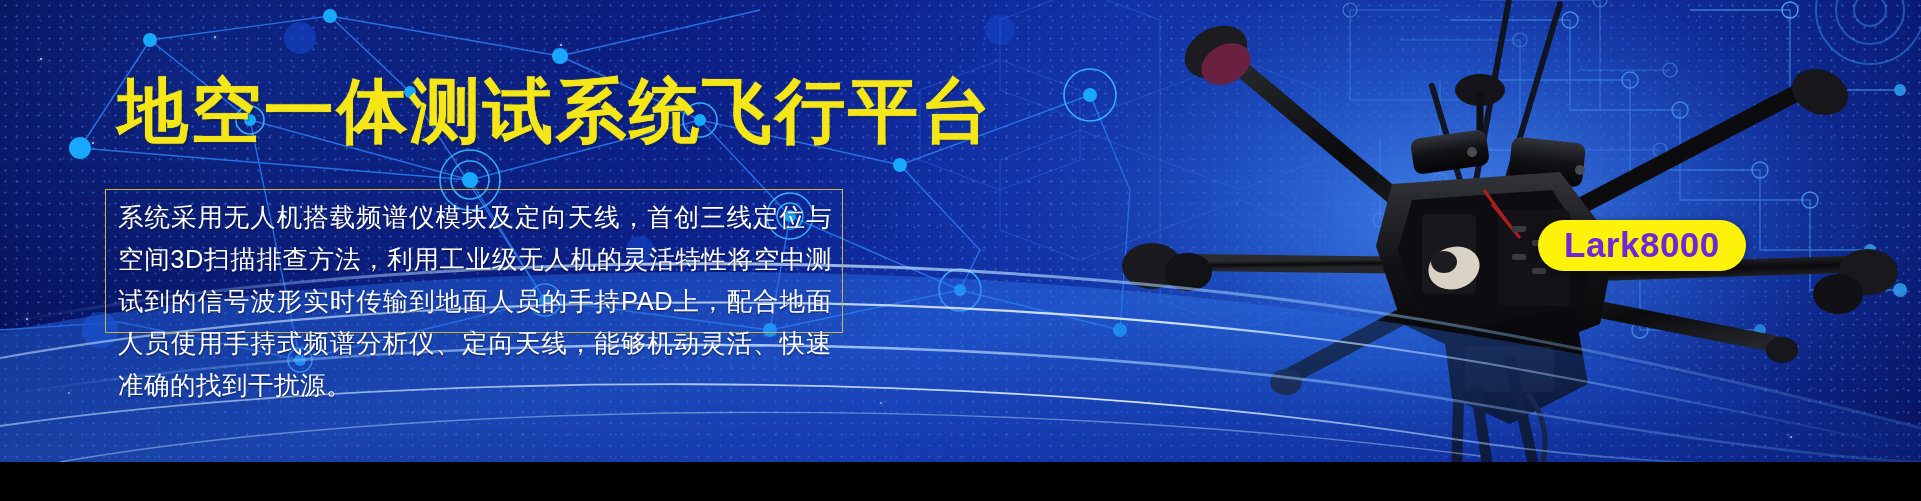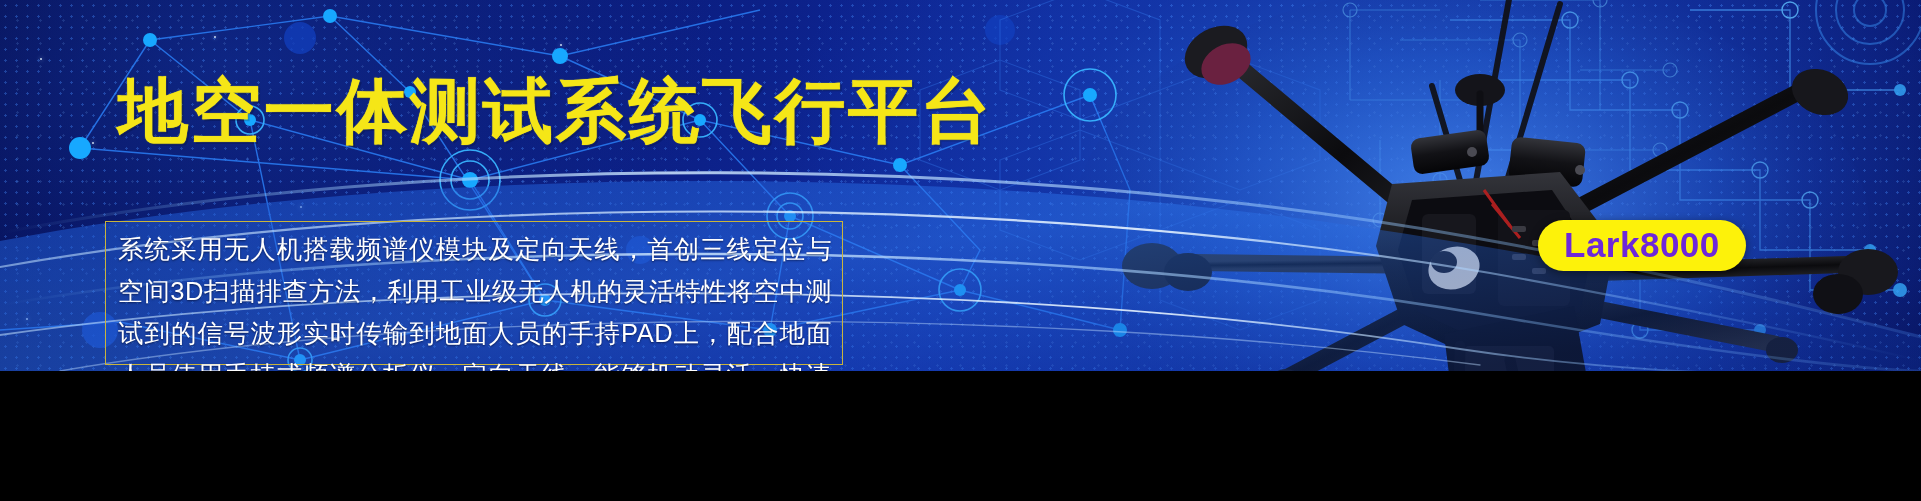--- a/index.html
+++ b/index.html
@@ -3,21 +3,21 @@
 <meta charset="utf-8">
 <style>
   html, body {
     margin: 0;
     padding: 0;
     background: #000;
   }
   #banner {
     position: relative;
     width: 1921px;
-    height: 371px;
+    height: 462px;
     overflow: hidden;
     font-family: "Liberation Sans", "DejaVu Sans", sans-serif;
     background:
       radial-gradient(ellipse 900px 560px at 74% 46%, rgba(40,105,215,0.95) 0%, rgba(22,62,175,0.55) 42%, rgba(8,20,95,0.0) 72%),
       radial-gradient(ellipse 700px 420px at 12% 18%, rgba(18,48,150,0.65) 0%, rgba(7,16,80,0.0) 70%),
       linear-gradient(120deg, #050d4e 0%, #0a1a78 26%, #0f2aa0 52%, #0b1d86 74%, #060f58 100%);
   }
 
   
   .dots {
@@ -68,21 +68,20 @@
   
   #desc-box {
     position: absolute;
     left: 105px;
     top: 189px;
     width: 738px;
     height: 144px;
     border: 1px solid #c9b43c;
     box-sizing: border-box;
     padding: 6px 10px 4px 12px;
-    margin-top: 32px;
   }
   #desc-text {
     color: #ffffff;
     font-size: 25.5px;
     line-height: 42px;
     letter-spacing: .5px;
     text-align: justify;
     text-align-last: left;
     font-weight: 500;
     text-shadow: 0 1px 2px rgba(0,0,20,.55);

